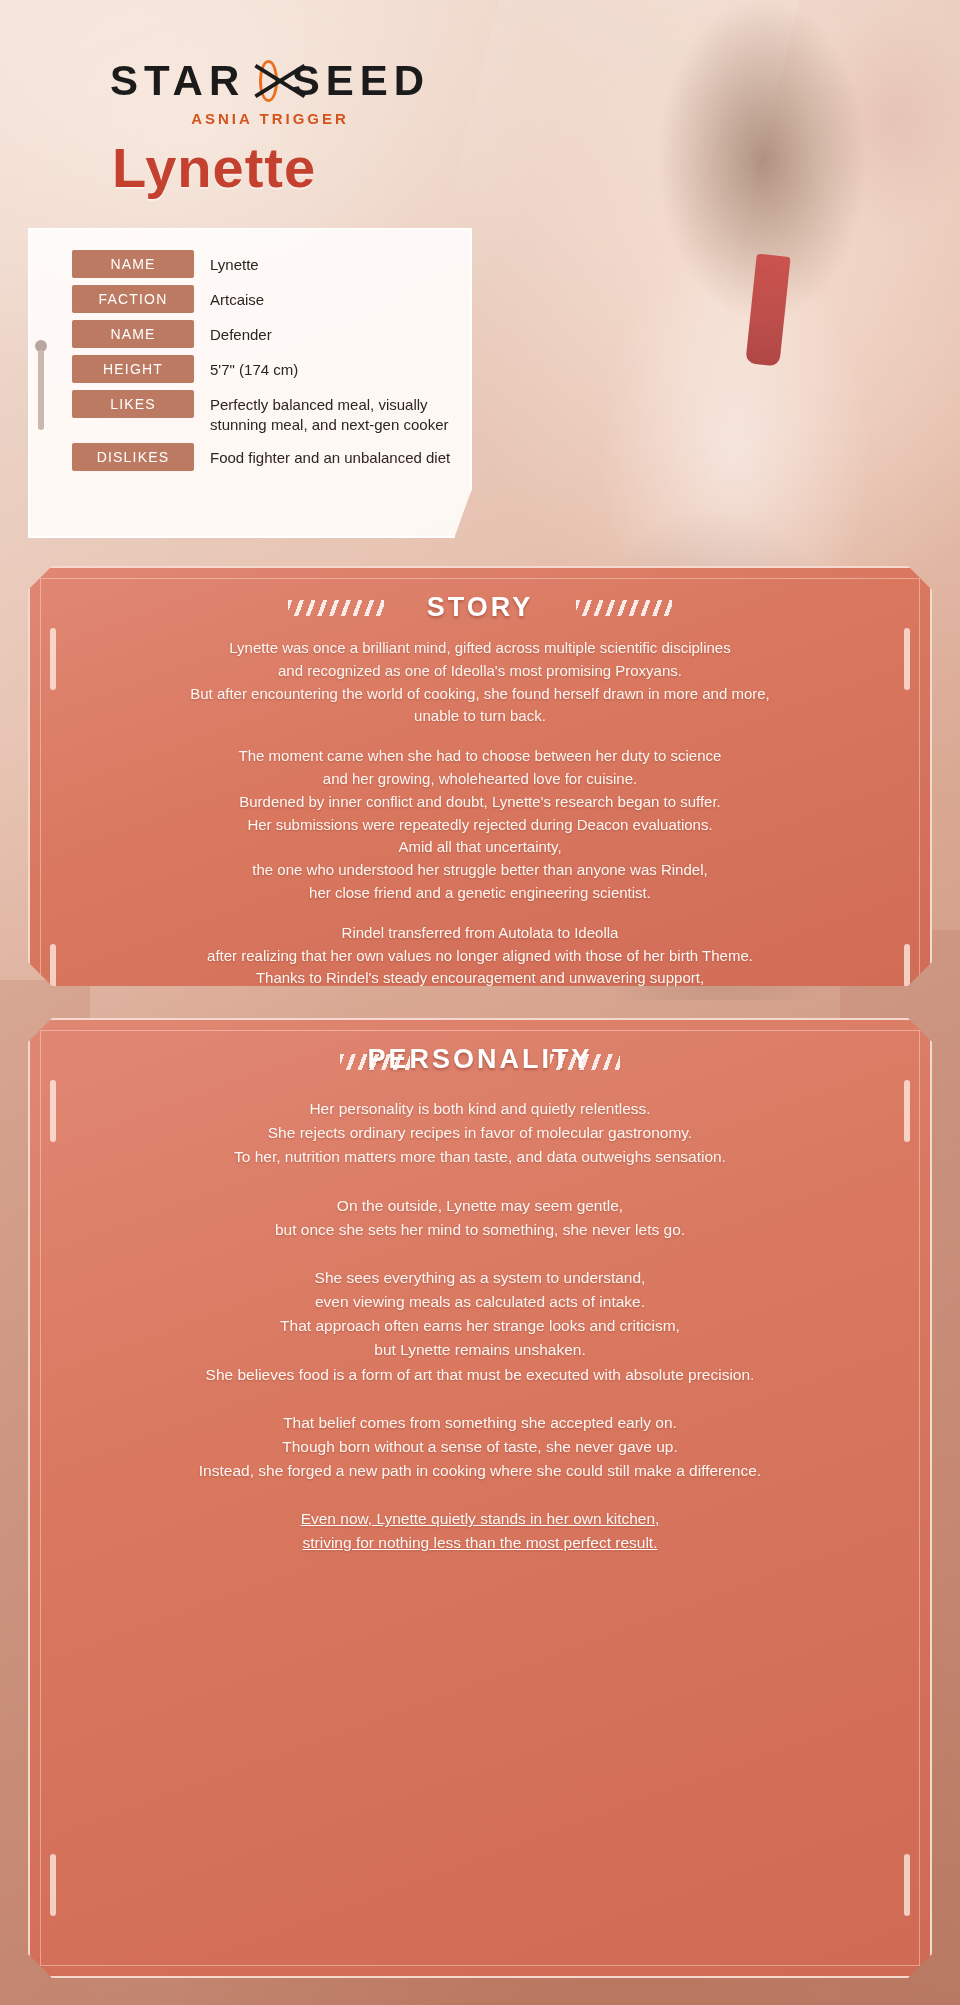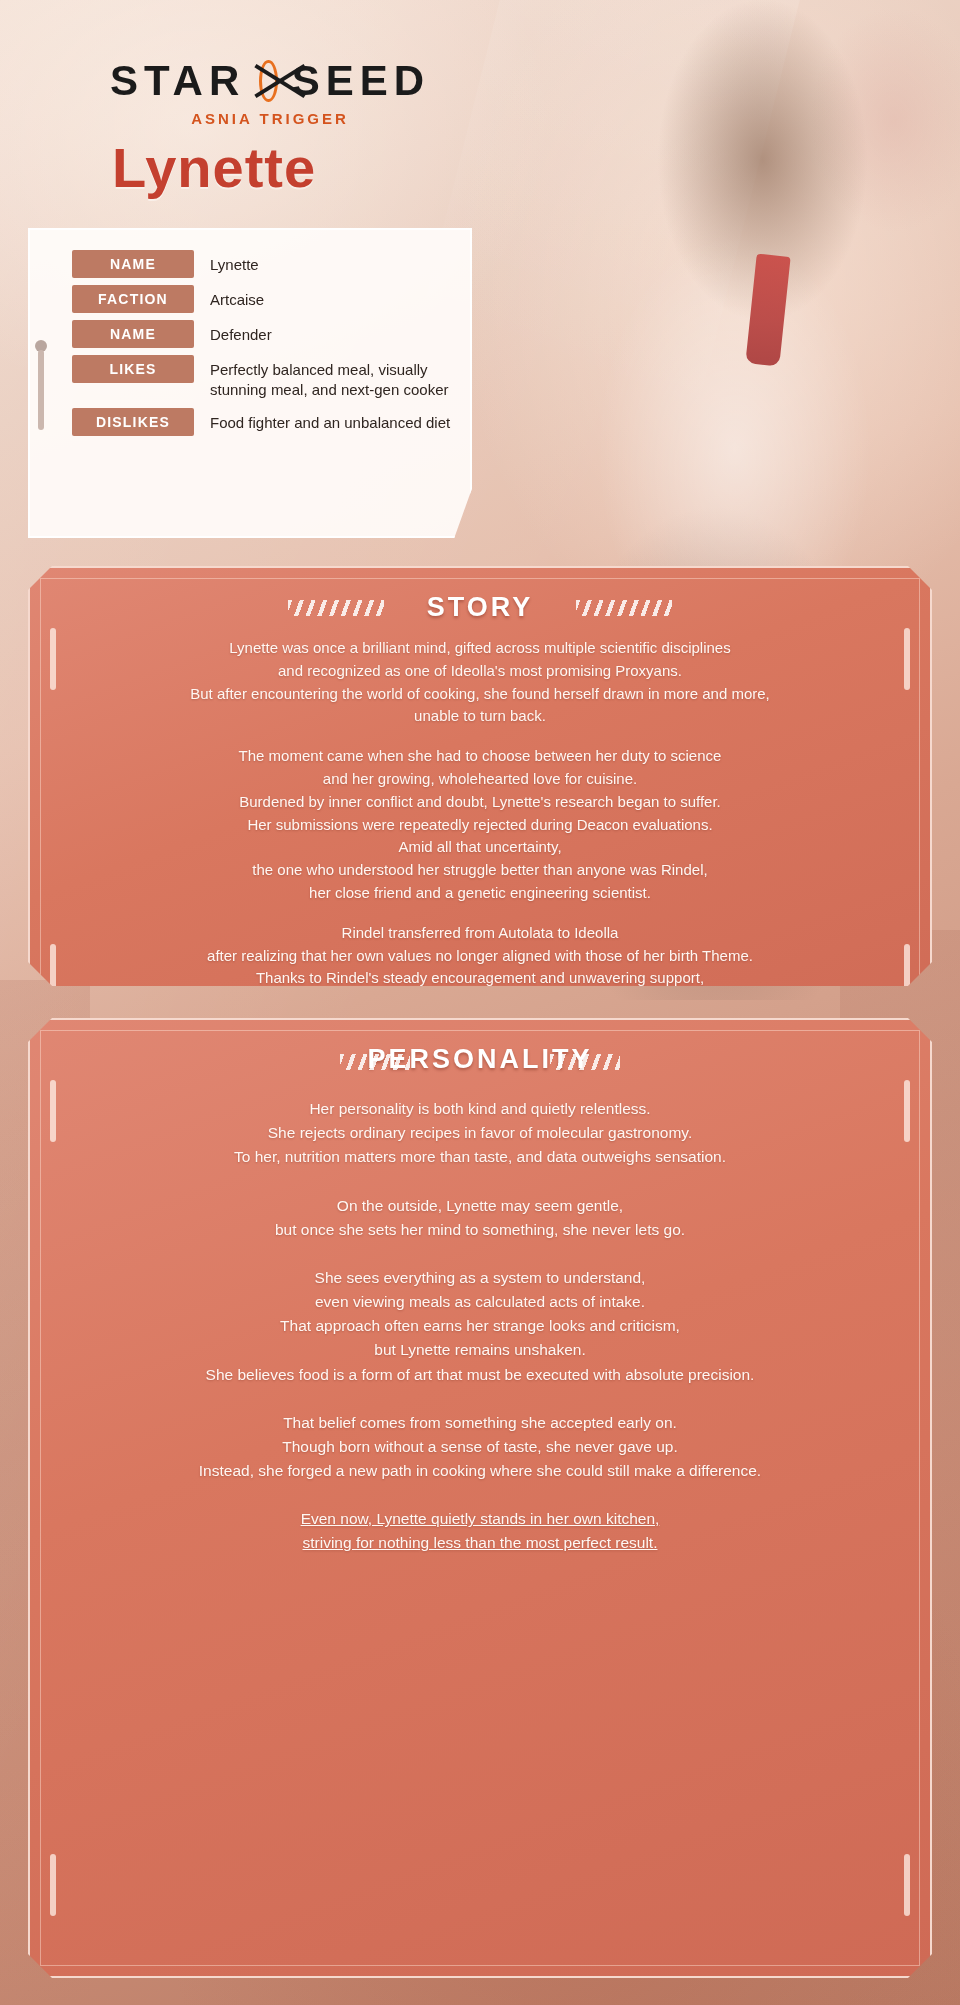--- a/index.html
+++ b/index.html
@@ -160,21 +160,21 @@
   .info-row {
     display: flex;
     align-items: flex-start;
     margin-bottom: 7px;
   }
   .info-label {
     flex: 0 0 122px;
     background: #bd7a63;
     color: #ffffff;
     font-size: 14px;
-    font-weight: bold;
+    font-weight: normal;
     letter-spacing: 1.2px;
     text-align: center;
     padding: 6px 0;
     border-radius: 2px;
   }
   .info-value {
     flex: 1;
     padding-left: 16px;
     font-size: 15px;
     color: #2f2520;
@@ -293,20 +293,24 @@
       <div class="info-row">
         <div class="info-label">FACTION</div>
         <div class="info-value">Artcaise</div>
       </div>
 
       <div class="info-row">
         <div class="info-label">NAME</div>
         <div class="info-value">Defender</div>
       </div>
 
+      <div class="info-row">
+        <div class="info-label">HEIGHT</div>
+        <div class="info-value">5'7" (174 cm)</div>
+      </div>
 
 
       <div class="info-row">
         <div class="info-label">LIKES</div>
         <div class="info-value">Perfectly balanced meal, visually stunning meal, and next-gen cooker</div>
       </div>
 
       <div class="info-row">
         <div class="info-label">DISLIKES</div>
         <div class="info-value">Food fighter and an unbalanced diet</div>

